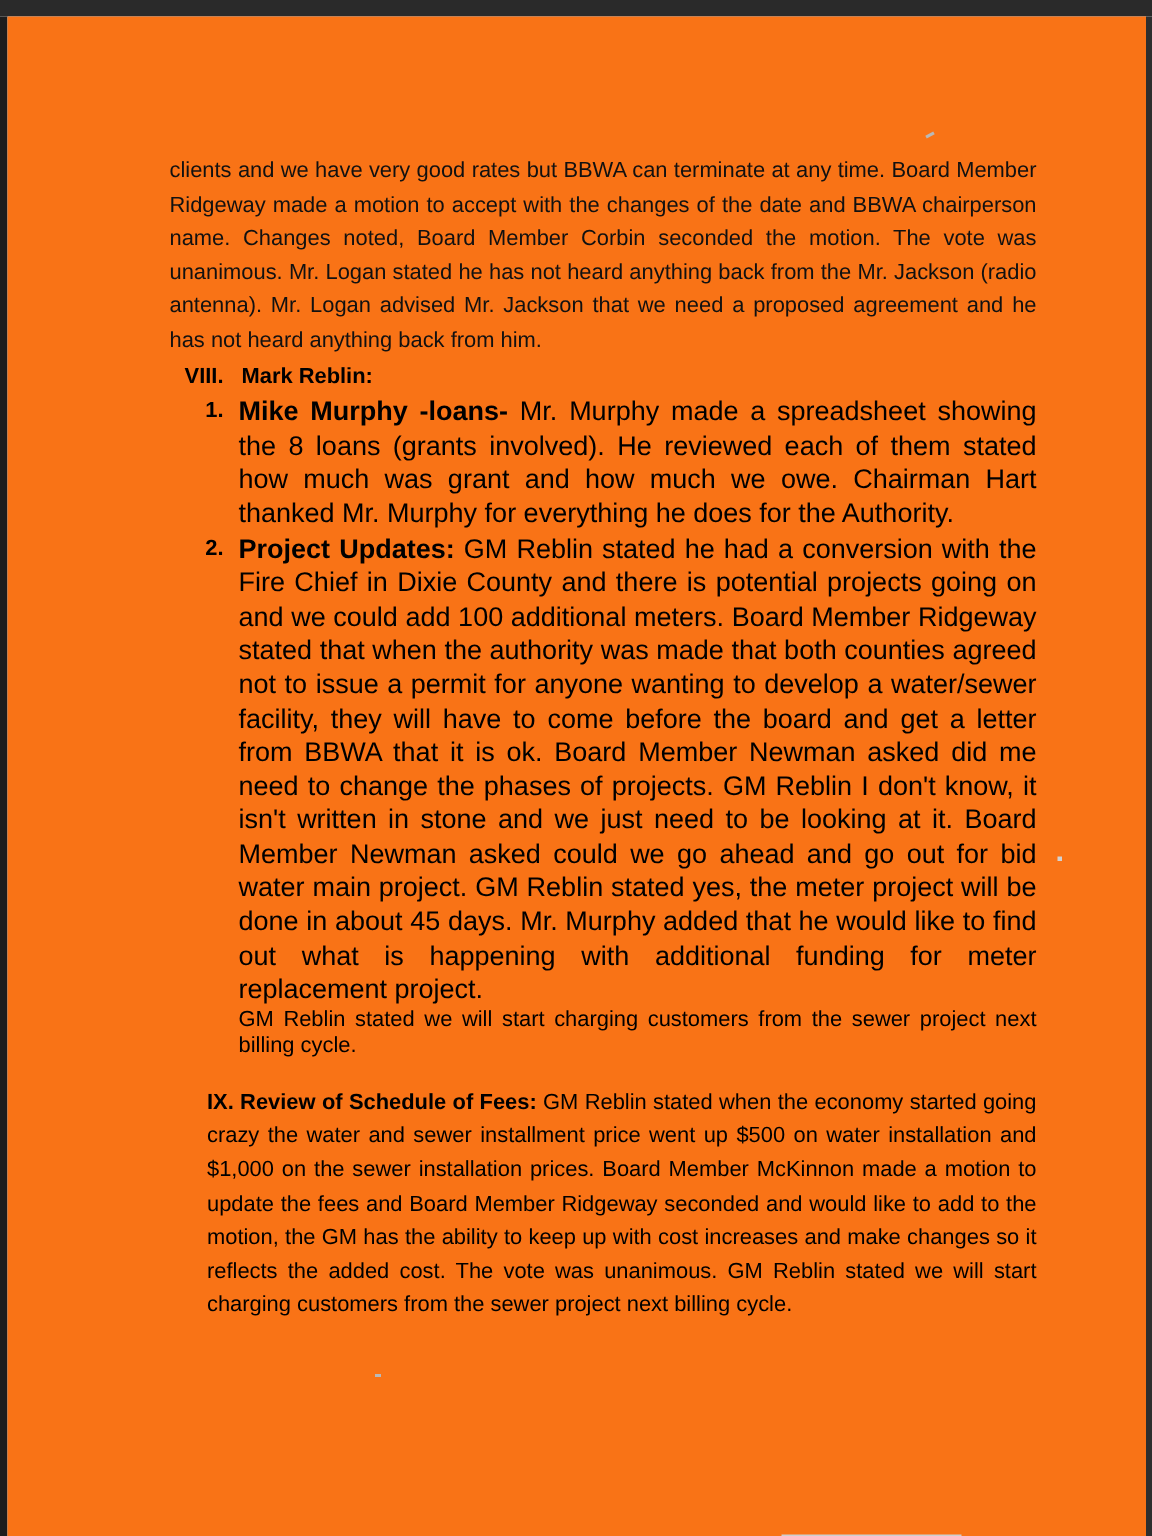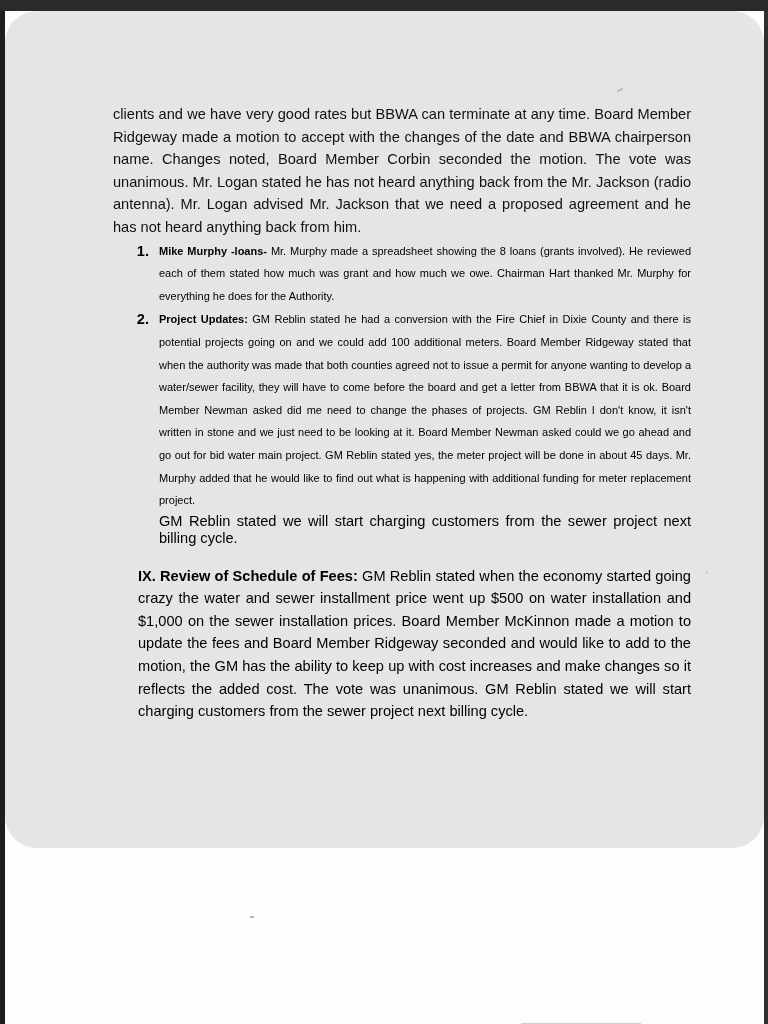--- a/index.html
+++ b/index.html
@@ -43,23 +43,22 @@
     right: 0;
     width: 4px;
     height: 1013px;
     background: #2e2e2e;
   }
   .paper {
     position: absolute;
     top: 11px;
     left: 5px;
     width: 759px;
-    height: 837px;
-    background: #e5e5e5;
-    border-radius: 32px;
+    height: 1013px;
+    background: #f97316;
   }
   .content {
     position: absolute;
     top: 92px;
     left: 108px;
     width: 578px;
   }
   .para {
     font-size: 14.6px;
     line-height: 22.6px;
@@ -90,21 +89,21 @@
     flex: 0 0 46px;
     text-align: right;
     padding-right: 10px;
     box-sizing: border-box;
     font-size: 14.6px;
     line-height: 22.6px;
     font-weight: bold;
   }
   .numbered .body {
     flex: 1 1 auto;
-    font-size: 11px;
+    font-size: 18px;
     line-height: 22.6px;
     text-align: justify;
   }
   b.lead {
     font-weight: bold;
   }
   .sub-para {
     margin-left: 46px;
     font-size: 14.6px;
     line-height: 17px;
@@ -138,20 +137,24 @@
   <div class="paper">
     <div class="speck s1"></div>
     <div class="speck s2"></div>
     <div class="speck s4"></div>
     <div class="speck s3"></div>
 
     <div class="content">
 
       <p class="para">clients and we have very good rates but BBWA can terminate at any time. Board Member Ridgeway made a motion to accept with the changes of the date and BBWA chairperson name. Changes noted, Board Member Corbin seconded the motion. The vote was unanimous. Mr. Logan stated he has not heard anything back from the Mr. Jackson (radio antenna). Mr. Logan advised Mr. Jackson that we need a proposed agreement and he has not heard anything back from him.</p>
 
+      <div class="section-head">
+        <span class="num">VIII.</span>
+        <span>Mark Reblin:</span>
+      </div>
 
       <div class="numbered">
         <span class="num">1.</span>
         <span class="body"><b class="lead">Mike Murphy -loans-</b><span> Mr. Murphy made a spreadsheet showing the 8 loans (grants involved). He reviewed each of them stated how much was grant and how much we owe. Chairman Hart thanked Mr. Murphy for everything he does for the Authority.</span></span>
       </div>
 
       <div class="numbered">
         <span class="num">2.</span>
         <span class="body"><b class="lead">Project Updates:</b><span> GM Reblin stated he had a conversion with the Fire Chief in Dixie County and there is  potential projects going on and we could add 100 additional meters. Board Member Ridgeway stated that when the authority was made that both counties agreed not to issue a permit for anyone wanting to develop a water/sewer facility, they will have to come before the board and get a letter from BBWA that it is ok. Board Member Newman asked did me need to change the phases of projects. GM Reblin I don't know, it isn't written in stone and we just need to be looking at it. Board Member Newman asked could we go ahead and go out for bid water main project. GM Reblin stated yes, the meter project will be done in about 45 days. Mr. Murphy added that he would like to find out what is happening with additional funding for meter replacement project.</span></span>
       </div>

